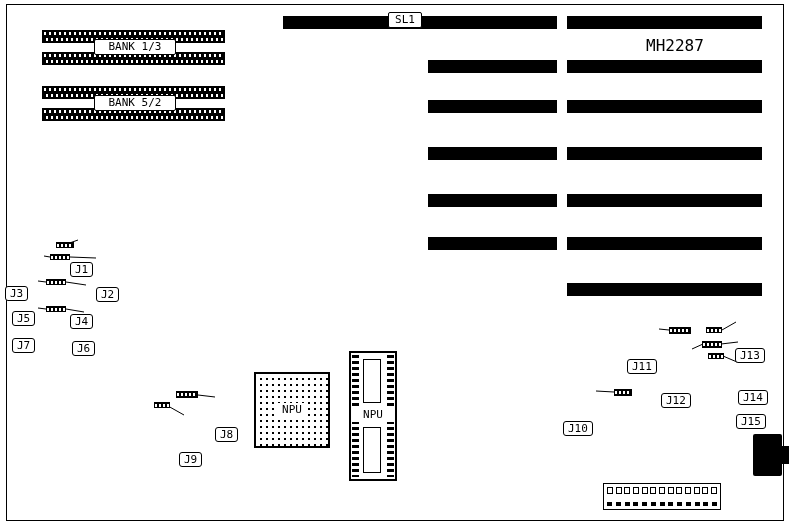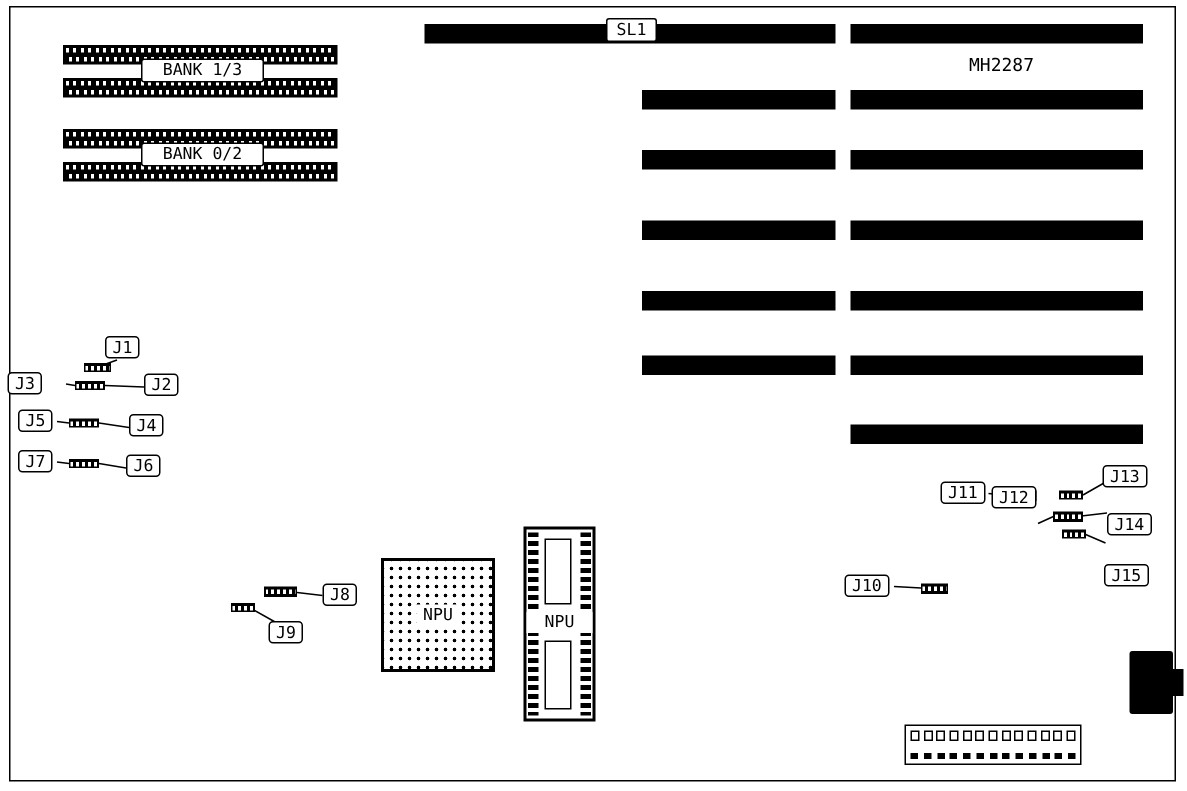--- a/index.html
+++ b/index.html
@@ -13,22 +13,22 @@
           repeating-linear-gradient(90deg,#fff 0 2px,transparent 2px 5px);
         background-size:calc(100% - 4px) 3px,calc(100% - 4px) 3px;
         background-position:2px 2px,4px 8px;
         background-repeat:no-repeat,no-repeat;}
   
   .slot{position:absolute;height:13px;background:#000;}
   
   .boxlabel{position:absolute;border:1px solid #000;background:#fff;border-radius:2px;
             font-size:11px;height:14px;line-height:14px;text-align:center;white-space:nowrap;z-index:5;}
   .jlabel{position:absolute;border:1px solid #000;background:#fff;border-radius:3px;
-          font-size:11px;height:13px;line-height:13px;padding:0 4px;white-space:nowrap;z-index:5;}
-  .plaintext{position:absolute;font-size:12px;white-space:nowrap;}
+          font-size:11px;height:13px;line-height:13px;padding:0 4px;white-space:nowrap;z-index:5;margin-top:38px;}
+  .plaintext{position:absolute;font-size:16px;white-space:nowrap;}
   
   .conn{position:absolute;background-color:#000;
         background-image:repeating-linear-gradient(90deg,#fff 0 2px,transparent 2px 4px);
         background-size:calc(100% - 2px) 3px;background-position:1px 2px;background-repeat:no-repeat;z-index:4;}
   .leads{position:absolute;left:0;top:0;z-index:3;}
   
   .pga{position:absolute;left:254px;top:372px;width:72px;height:72px;border:2px solid #000;box-sizing:content-box;
        background-image:radial-gradient(circle,#000 1.1px,transparent 1.4px);
        background-size:6px 6px;background-position:2px 2px;
        display:flex;align-items:center;justify-content:center;}
@@ -75,66 +75,66 @@
       <line x1="738" y1="342" x2="721" y2="344"></line>
       <line x1="737" y1="362" x2="723" y2="356"></line>
     </g>
   </svg>
 
   <div class="simm" style="left:42px;top:30px"></div>
   <div class="simm" style="left:42px;top:52px"></div>
   <div class="simm" style="left:42px;top:86px"></div>
   <div class="simm" style="left:42px;top:108px"></div>
   <div class="boxlabel" style="left:94px;top:39px;width:80px">BANK 1/3</div>
-  <div class="boxlabel" style="left:94px;top:95px;width:80px">BANK 0/2</div>
+  <div class="boxlabel" style="left:94px;top:95px;width:80px">BANK 5/2</div>
 
   <div class="slot" style="left:283px;top:16px;width:274px"></div>
   <div class="slot" style="left:428px;top:60px;width:129px"></div>
   <div class="slot" style="left:428px;top:100px;width:129px"></div>
   <div class="slot" style="left:428px;top:147px;width:129px"></div>
   <div class="slot" style="left:428px;top:194px;width:129px"></div>
   <div class="slot" style="left:428px;top:237px;width:129px"></div>
 
   <div class="slot" style="left:567px;top:16px;width:195px"></div>
   <div class="slot" style="left:567px;top:60px;width:195px"></div>
   <div class="slot" style="left:567px;top:100px;width:195px"></div>
   <div class="slot" style="left:567px;top:147px;width:195px"></div>
   <div class="slot" style="left:567px;top:194px;width:195px"></div>
   <div class="slot" style="left:567px;top:237px;width:195px"></div>
   <div class="slot" style="left:567px;top:283px;width:195px"></div>
 
-  <div class="boxlabel" style="left:404px;top:12px;width:32px">SL1</div>
+  <div class="boxlabel" style="left:388px;top:12px;width:32px">SL1</div>
   <div class="plaintext" style="left:646px;top:36px">MH2287</div>
 
   <div class="conn" style="left:56px;top:242px;width:18px;height:6px"></div>
   <div class="conn" style="left:50px;top:254px;width:20px;height:6px"></div>
   <div class="conn" style="left:46px;top:279px;width:20px;height:6px"></div>
   <div class="conn" style="left:46px;top:306px;width:20px;height:6px"></div>
   <div class="jlabel" style="left:70px;top:224px">J1</div>
   <div class="jlabel" style="left:5px;top:248px">J3</div>
   <div class="jlabel" style="left:96px;top:249px">J2</div>
   <div class="jlabel" style="left:12px;top:273px">J5</div>
-  <div class="jlabel" style="left:86px;top:276px">J4</div>
+  <div class="jlabel" style="left:70px;top:276px">J4</div>
   <div class="jlabel" style="left:12px;top:300px">J7</div>
-  <div class="jlabel" style="left:84px;top:303px">J6</div>
+  <div class="jlabel" style="left:72px;top:303px">J6</div>
 
   <div class="conn" style="left:176px;top:391px;width:22px;height:7px"></div>
   <div class="conn" style="left:154px;top:402px;width:16px;height:6px"></div>
   <div class="jlabel" style="left:215px;top:389px">J8</div>
   <div class="jlabel" style="left:179px;top:414px">J9</div>
 
   <div class="conn" style="left:669px;top:327px;width:22px;height:7px"></div>
   <div class="conn" style="left:706px;top:327px;width:16px;height:6px"></div>
   <div class="conn" style="left:702px;top:341px;width:20px;height:7px"></div>
   <div class="conn" style="left:708px;top:353px;width:16px;height:6px"></div>
   <div class="conn" style="left:614px;top:389px;width:18px;height:7px"></div>
   <div class="jlabel" style="left:627px;top:321px">J11</div>
   <div class="jlabel" style="left:735px;top:310px">J13</div>
-  <div class="jlabel" style="left:661px;top:324px">J12</div>
-  <div class="jlabel" style="left:738px;top:342px">J14</div>
+  <div class="jlabel" style="left:661px;top:355px">J12</div>
+  <div class="jlabel" style="left:738px;top:352px">J14</div>
   <div class="jlabel" style="left:736px;top:376px">J15</div>
   <div class="jlabel" style="left:563px;top:383px">J10</div>
 
   <div class="pga">
     <span class="chiplabel">NPU</span>
   </div>
 
   <div class="dip">
     <div class="pinstrip left"></div>
     <div class="pinstrip right"></div>

